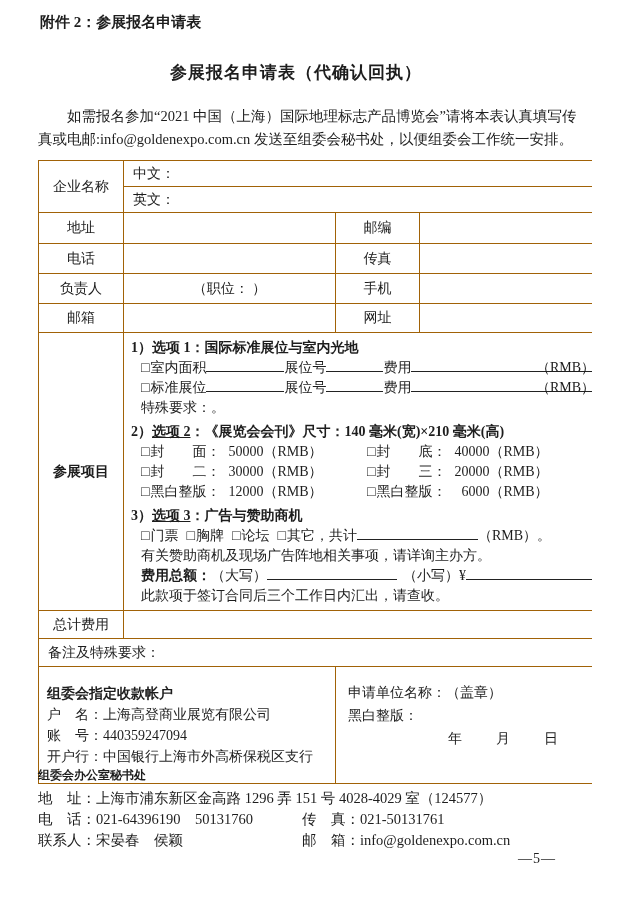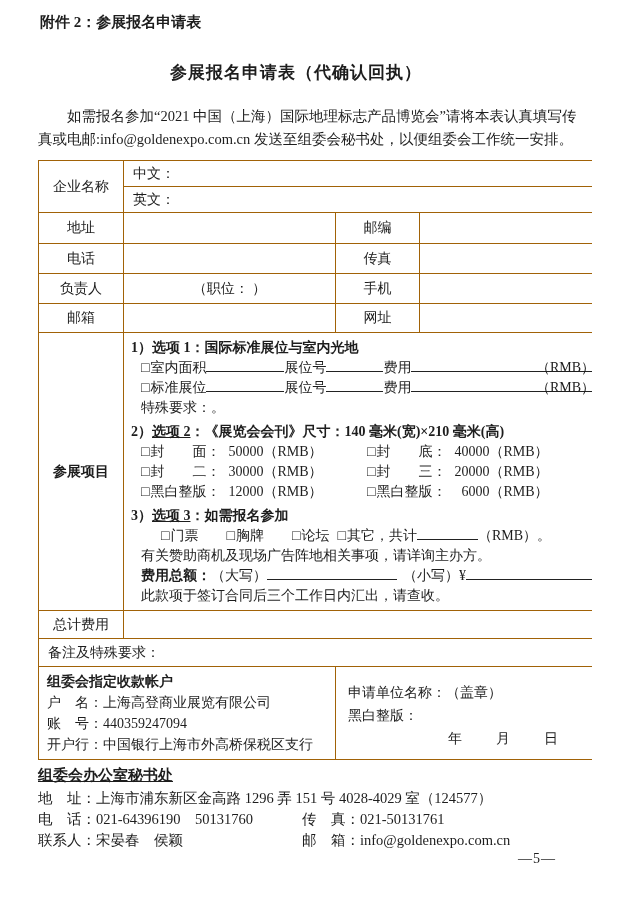--- a/index.html
+++ b/index.html
@@ -33,32 +33,32 @@
   .mt { margin-top:4px; }
   .ind { padding-left:10px; }
   .flex { display:flex; align-items:baseline; }
   .ul { display:inline-block; border-bottom:1px solid #222; height:14px; }
   .w78 { width:78px; } .w57 { width:57px; } .w130 { width:130px; margin-right:6px; }
   .grow { flex:1 1 auto; }
   .rmb-holder { text-align:right; }
   .u { text-decoration:underline; }
   .b { font-weight:bold; }
   .cb { margin-right:1px; }
-  .chk { margin-right:8px;margin-left:20px; }
+  .chk { margin-right:8px; }
   .pub-row { display:flex; padding-left:10px; }
   .pub-item1 { width:226px; }
   .price { padding-left:8px; white-space:pre; }
   .rmb-end { margin-right:44px; }
 
-  .bank-cell { vertical-align:top !important; padding:4px 8px !important; line-height:21px; }
+  .bank-cell { vertical-align:top !important; padding:16px 8px !important; line-height:21px; }
   .sign-cell { vertical-align:top !important; padding:14px 10px 4px 12px !important; line-height:23px; }
   .date-line { padding-left:100px; letter-spacing:2px; }
 
   .footer { position:absolute; left:38px; top:765px; width:566px; font-size:14.5px; line-height:21px; }
-  .footer .f-head { font-weight:bold; font-size:15px; margin-bottom:2px;text-decoration:underline; }
+  .footer .f-head { font-weight:bold; font-size:12px; margin-bottom:2px; }
   .f-line { display:flex; }
   .f-col1 { width:264px; }
   .pageno { position:absolute; right:36px; top:851px; font-size:14px; letter-spacing:1px; }
 </style>
 </head>
 <body>
 
 <div class="doc">
 
   <div class="attachment">附件 2：参展报名申请表</div>
@@ -159,21 +159,21 @@
         <div class="pub-row">
           <span class="pub-item1"><span class="cb">□</span><span>封　　二：</span><span class="price">30000（RMB）</span></span>
           <span><span class="cb">□</span><span>封　　三：</span><span class="price">20000（RMB）</span></span>
         </div>
         <div class="pub-row">
           <span class="pub-item1"><span class="cb">□</span><span>黑白整版：</span><span class="price">12000（RMB）</span></span>
           <span><span class="cb">□</span><span>黑白整版：</span><span class="price">  6000（RMB）</span></span>
         </div>
 
         <div class="line h mt">
-          <span>3）</span><span class="u">选项 3</span><span>：如需报名参加</span>
+          <span>3）</span><span class="u">选项 3</span><span>：广告与赞助商机</span>
         </div>
 
         <div class="line ind flex">
           <span class="chk"><span class="cb">□</span><span>门票</span></span>
           <span class="chk"><span class="cb">□</span><span>胸牌</span></span>
           <span class="chk"><span class="cb">□</span><span>论坛</span></span>
           <span><span class="cb">□</span><span>其它</span></span>
           <span>，共计</span>
           <span class="ul grow"></span>
           <span class="rmb-end">（RMB）。</span>

